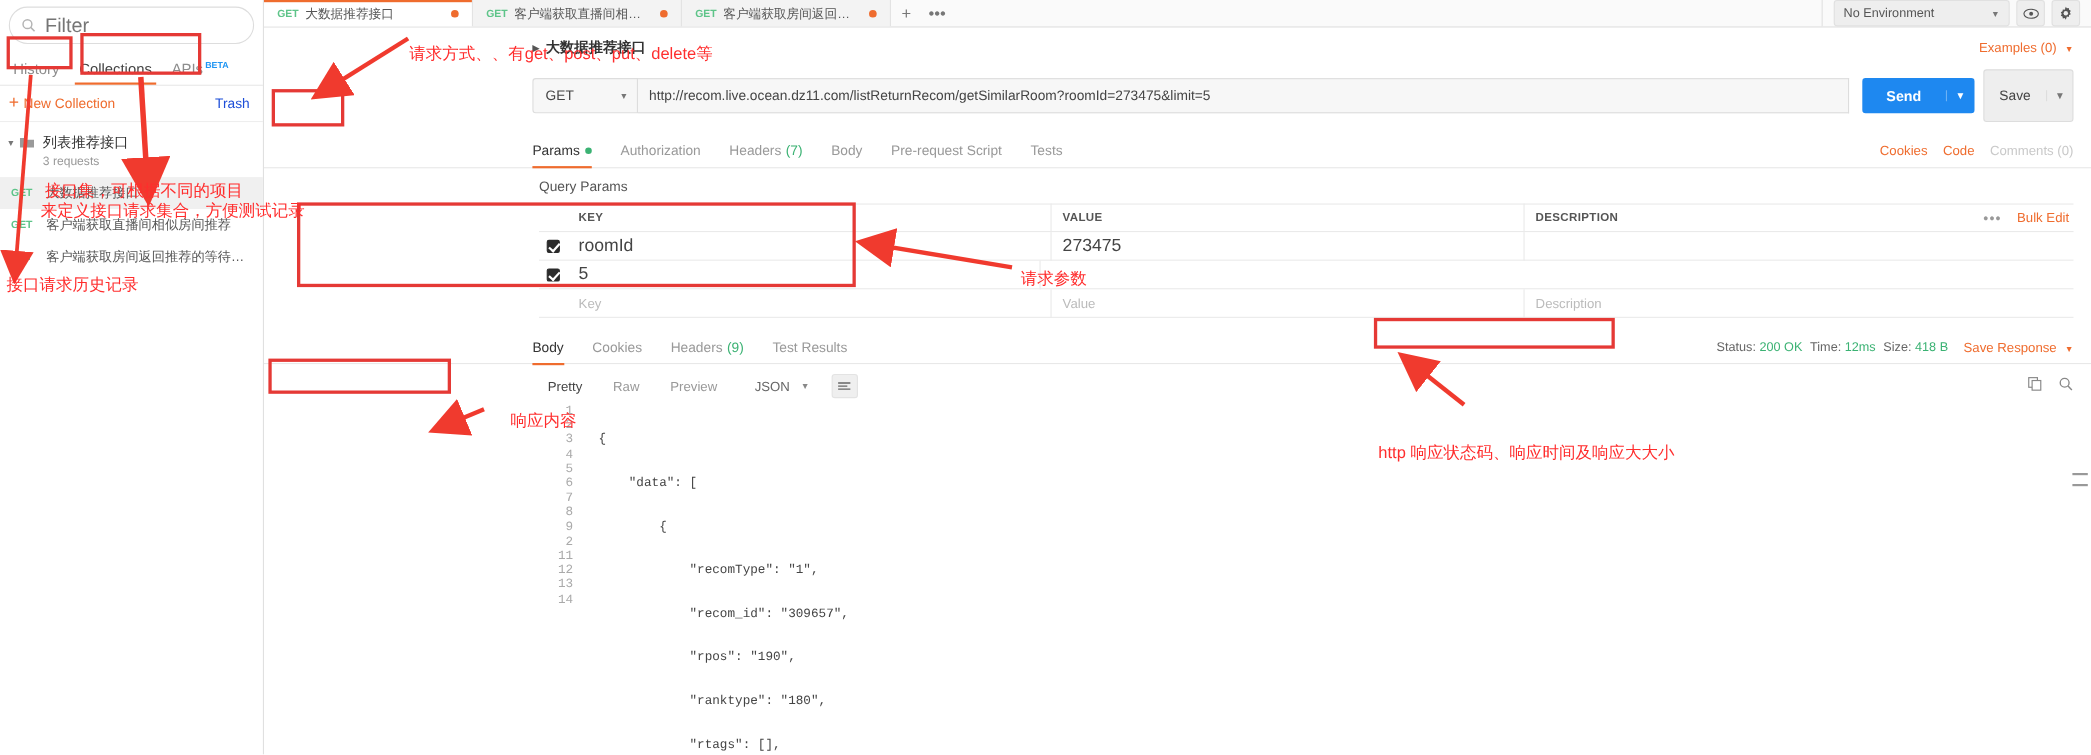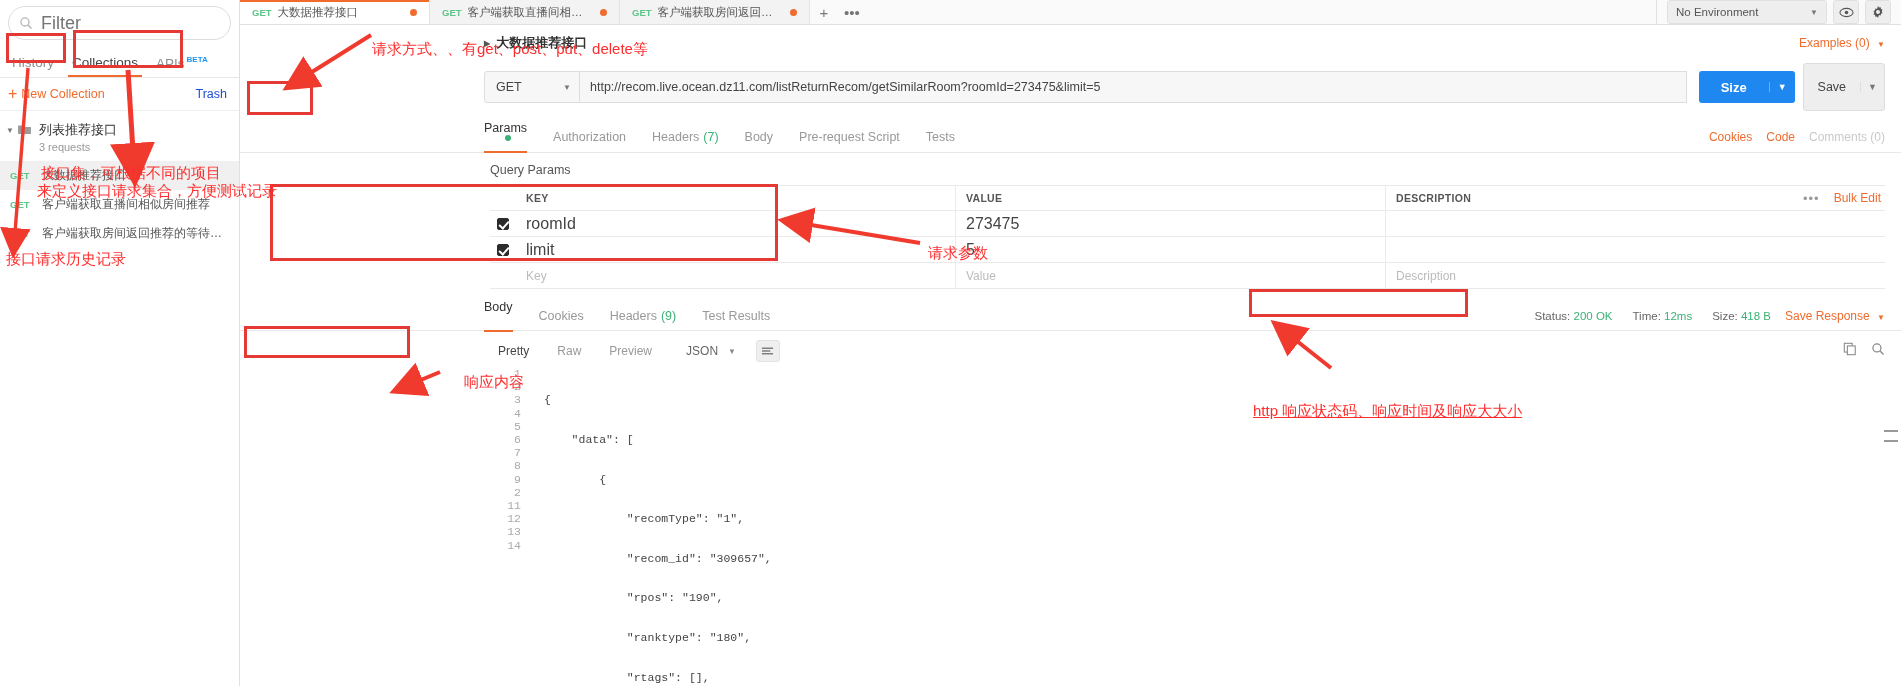--- a/index.html
+++ b/index.html
@@ -143,21 +143,21 @@
   }
   .save-btn .lbl { padding: 0 14px; }
   .save-btn .split { border-left: 1px solid #ddd; padding: 0 7px; font-size: 9px; color: #777; }
 
   .req-tabs-row {
     display: flex; align-items: center; justify-content: space-between;
     padding: 0 16px 0 244px; border-bottom: 1px solid #e8e8e8; height: 32px;
   }
   .rtabs { display: flex; align-items: center; gap: 26px; height: 32px; }
   .rtab { font-size: 12.5px; color: #999; height: 32px; display: flex; align-items: center; cursor: pointer; position: relative; }
-  .rtab.active { color: #333; flex-direction: column; }
+  .rtab.active { color: #333; }
   .rtab.active::after { content:""; position:absolute; left:0; right:0; bottom:0; height:2px; background:#ef6c2e; }
   .dot-green { width: 6px; height: 6px; border-radius: 50%; background: #3bb273; margin-left: 5px; }
   .cnt { color: #3bb273; margin-left: 4px; }
   .rtabs-right { display: flex; gap: 14px; font-size: 12px; }
   .lnk-orange { color: #ef6c2e; cursor: pointer; }
   .lnk-mute { color: #c9c9c9; cursor: pointer; }
 
   .query-label { padding: 10px 0 8px 250px; font-size: 12.5px; color: #555; }
 
   .params-table { padding-left: 250px; padding-right: 16px; }
@@ -179,21 +179,21 @@
   .cellph { font-size: 12px; color: #bbb; }
   .bulk { margin-left: auto; display: flex; align-items: center; gap: 14px; padding-right: 4px; }
   .dots { color: #999; letter-spacing: 1px; font-size: 13px; cursor: pointer; }
   .bulk-edit { font-size: 12px; color: #ef6c2e; cursor: pointer; }
 
   
   .resp-tabs-row {
     display: flex; align-items: center; justify-content: space-between;
     padding: 0 16px 0 244px; border-bottom: 1px solid #e8e8e8; height: 30px; margin-top: 12px;
   }
-  .status-bar { display: flex; align-items: flex-end; gap: 20px; font-size: 11.5px; }
+  .status-bar { display: flex; align-items: flex-end; gap: 7px; font-size: 11.5px; }
   .status-bar .lab { color: #666; }
   .status-bar .v { color: #3bb273; }
   .save-resp { color: #ef6c2e; font-size: 12px; cursor: pointer; }
 
   .view-row { display: flex; align-items: center; gap: 0; padding: 8px 16px 4px 244px; }
   .seg { display: flex; align-items: center; }
   .seg-btn { font-size: 12px; color: #999; padding: 5px 14px; cursor: pointer; }
   .seg-btn.active { color: #444; }
   .json-sel {
     display: flex; align-items: center; gap: 10px; margin-left: 14px;
@@ -335,21 +335,21 @@
       </div>
     </div>
 
     <div class="url-row">
       <div class="method-box">
         <span>GET</span>
         <span style="font-size:8px;color:#777">▼</span>
       </div>
       <input class="url-input" readonly="" value="http://recom.live.ocean.dz11.com/listReturnRecom/getSimilarRoom?roomId=273475&amp;limit=5" style="">
       <div class="send-btn">
-        <span class="lbl">Size</span>
+        <span class="lbl">Send</span>
         <span class="split">▼</span>
       </div>
       <div class="save-btn">
         <span class="lbl">Save</span>
         <span class="split">▼</span>
       </div>
     </div>
 
     <div class="req-tabs-row">
       <div class="rtabs">
@@ -412,23 +412,20 @@
             <span class="cellv">273475</span>
           </div>
         <div class="c-desc">
             <span class="cellv"></span>
           </div>
       </div>
 
       <div class="pt-row">
         <div class="cb-cell">
             <span class="ckbox on"></span>
-          </div>
-        <div class="c-key">
-            <span class="cellv">limit</span>
           </div>
         <div class="c-val">
             <span class="cellv">5</span>
           </div>
         <div class="c-desc">
             <span class="cellv"></span>
           </div>
       </div>
 
       <div class="pt-row">
@@ -574,18 +571,18 @@
 
       <line x1="1331" y1="368" x2="1283" y2="330" stroke="#f03a2e" stroke-width="4" marker-end="url(#ah)"></line>
     </svg>
 
     <div class="ann-txt big" style="left:372px; top:40px;">请求方式、、有get、post、put、delete等</div>
     <div class="ann-txt big" style="left:41px; top:164px;">接口集，可根据不同的项目</div>
     <div class="ann-txt big" style="left:37px; top:182px;">来定义接口请求集合，方便测试记录</div>
     <div class="ann-txt big" style="left:6px; top:250px;">接口请求历史记录</div>
     <div class="ann-txt big" style="left:928px; top:244px;">请求参数</div>
     <div class="ann-txt big" style="left:424px; top:373px;margin-left:40px;">响应内容</div>
-    <div class="ann-txt big" style="left:1253px; top:402px;text-decoration:underline;">http 响应状态码、响应时间及响应大大小</div>
+    <div class="ann-txt big" style="left:1253px; top:402px;">http 响应状态码、响应时间及响应大大小</div>
   </div>
 
   <div class="scroll-tick" style="top:430px"></div>
   <div class="scroll-tick" style="top:440px"></div>
 </div>
 
 </body></html>

